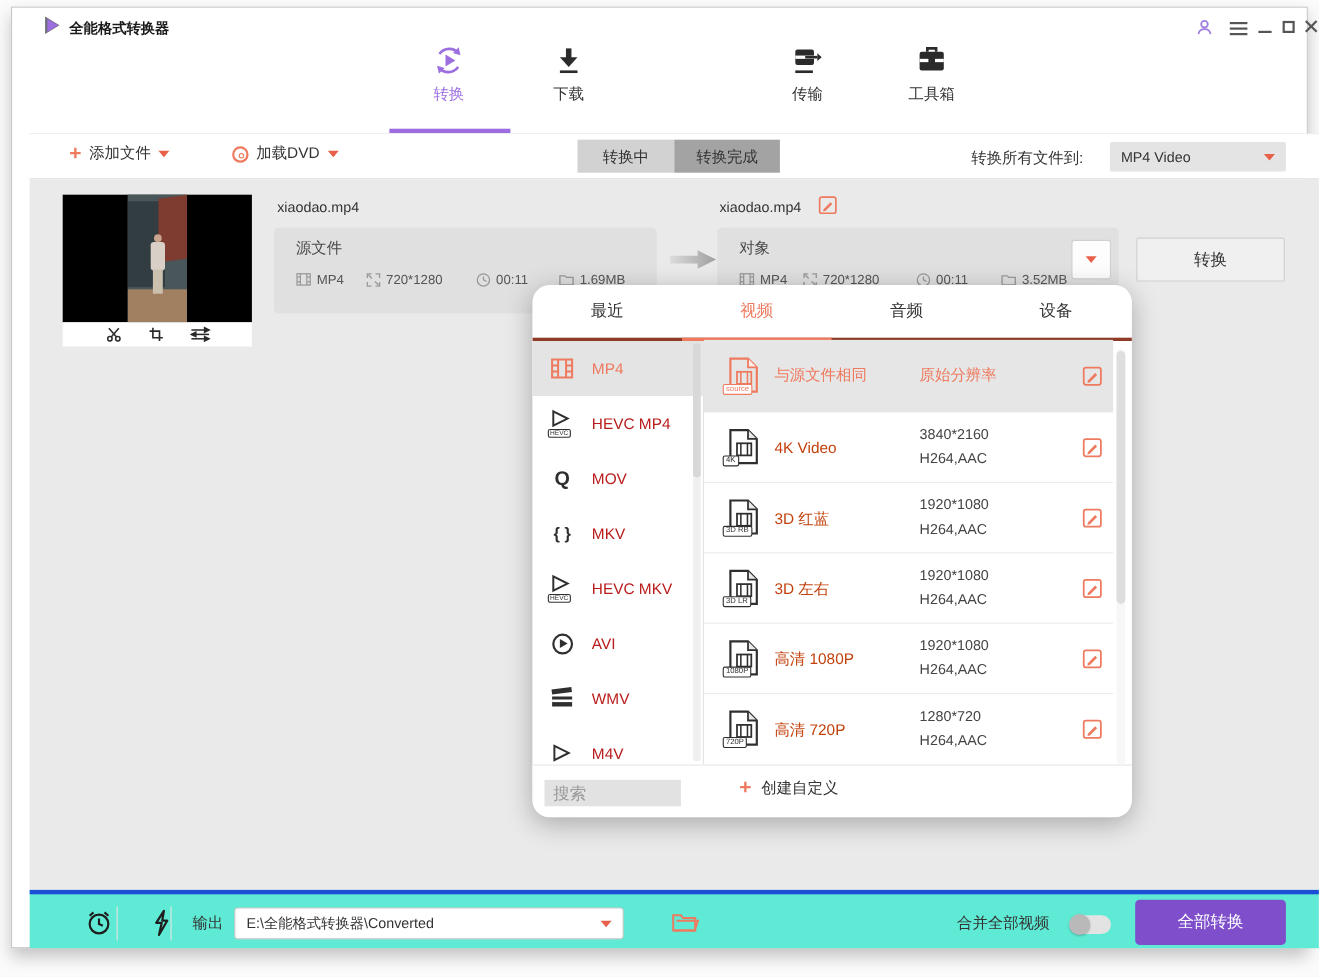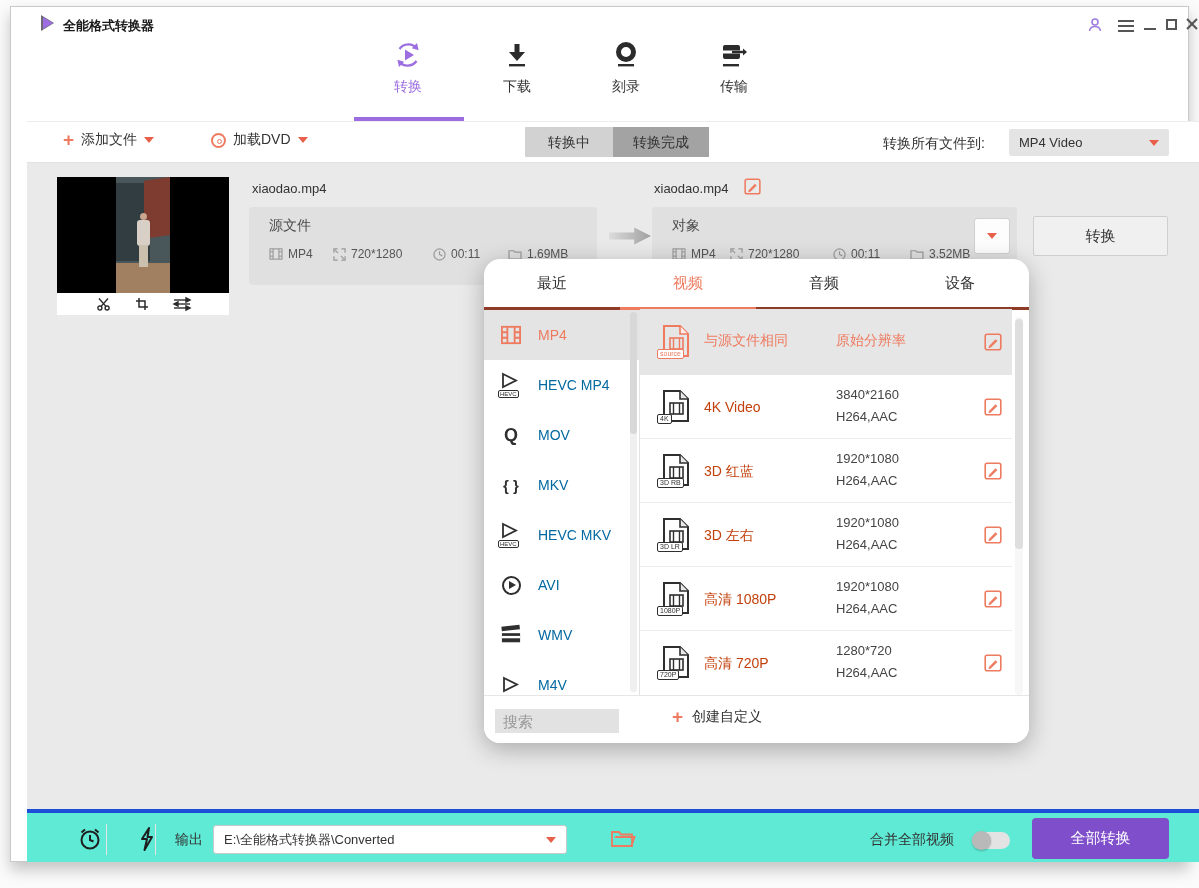--- a/index.html
+++ b/index.html
@@ -70,21 +70,21 @@
   
   .popup{left:457px;top:252px;width:545px;height:484px;background:#fff;border-radius:16px;
          box-shadow:0 6px 24px rgba(0,0,0,.28);overflow:hidden;}
   .ptab{position:absolute;top:0;height:48px;width:136px;text-align:center;line-height:48px;font-size:15px;color:#333;cursor:pointer;}
   .ptab.active{color:#ee7a5f;}
   .p-redline{position:absolute;left:0;top:48px;width:545px;height:3px;background:#8e3b28;}
   .p-redline .seg-active{position:absolute;left:136px;top:0;width:136px;height:3px;background:#ee7a5f;}
   .fmt-list{position:absolute;left:0;top:51px;width:155px;height:385px;overflow:hidden;}
   .fmt-item{position:relative;height:50px;display:flex;align-items:center;gap:14px;padding-left:14px;cursor:pointer;}
   .fmt-item.sel{background:#e4e4e4;}
-  .fmt-label{font-size:14px;color:#0369a1;}
+  .fmt-label{font-size:14px;color:#b91c1c;}
   .fmt-item.sel .fmt-label{color:#ee7a5f;}
   .fmt-icon{width:26px;display:flex;align-items:center;justify-content:center;}
   .fmt-glyph{font-size:18px;font-weight:bold;color:#2f2f2f;}
   .avi-circle{width:19px;height:19px;border:2px solid #2f2f2f;border-radius:50%;display:flex;align-items:center;justify-content:center;}
   .avi-circle i{width:0;height:0;border-left:7px solid #2f2f2f;border-top:4px solid transparent;border-bottom:4px solid transparent;margin-left:2px;}
   .hevc-wrap{position:relative;width:26px;height:26px;}
   .hevc-wrap svg{position:absolute;left:2px;top:0;}
   .hevc-badge{position:absolute;left:0;bottom:0;font-size:6px;border:1px solid #2f2f2f;border-radius:2px;padding:0 1px;background:#fff;color:#2f2f2f;}
   .pdivider{position:absolute;left:155px;top:51px;width:1px;height:385px;background:#e3e3e3;}
   .lscroll{position:absolute;left:146px;top:53px;width:7px;height:380px;background:#f0f0f0;border-radius:3px;}
@@ -168,40 +168,42 @@
   <div class="abs nav-tab" style="left:449px;">
     <span class="nicon">
       <svg width="32" height="32" viewBox="0 0 32 32">
         <rect x="13.5" y="5" width="5" height="9" fill="#2b2b2b"></rect>
         <polygon points="8,13 24,13 16,22" fill="#2b2b2b"></polygon>
         <rect x="8" y="25" width="16" height="2.4" fill="#2b2b2b"></rect>
       </svg>
     </span>
     <span class="nlabel">下载</span>
   </div>
-  <div class="abs nav-tab" style="left:558px;">
-    <span class="nicon">
-      <svg width="32" height="32" viewBox="0 0 32 32">
-        <circle cx="16" cy="13" r="7.5" fill="none" stroke="#2b2b2b" stroke-width="5"></circle>
-        <rect x="8" y="25" width="16" height="2.4" fill="#2b2b2b"></rect>
-      </svg>
-    </span>
-    <span class="nlabel">刻录</span>
-  </div>
   <div class="abs nav-tab" style="left:666px;">
     <span class="nicon">
       <svg width="32" height="32" viewBox="0 0 32 32">
         <rect x="5" y="6" width="17" height="14" rx="2" fill="#2b2b2b"></rect>
         <rect x="5" y="11.5" width="17" height="3" fill="#fff"></rect>
         <path d="M14 13 h11" stroke="#2b2b2b" stroke-width="2.4"></path>
         <polygon points="25,9.5 29,13 25,16.5" fill="#2b2b2b"></polygon>
         <rect x="5" y="25" width="16" height="2.4" fill="#2b2b2b"></rect>
       </svg>
     </span>
     <span class="nlabel">传输</span>
+  </div>
+  <div class="abs nav-tab" style="left:779px;">
+    <span class="nicon">
+      <svg width="32" height="32" viewBox="0 0 32 32">
+        <path d="M12 8 v-3 h8 v3" fill="none" stroke="#2b2b2b" stroke-width="2.4"></path>
+        <rect x="5" y="8" width="22" height="17" rx="2" fill="#2b2b2b"></rect>
+        <rect x="5" y="14.5" width="22" height="3" fill="#fff"></rect>
+        <rect x="13" y="13.5" width="6" height="5" rx="1" fill="#2b2b2b"></rect>
+      </svg>
+    </span>
+    <span class="nlabel">工具箱</span>
   </div>
   <div class="abs nav-underline"></div>
   <div class="abs nav-border"></div>
 
   <div class="abs toolbar">
     <div class="tool-group" style="left:36px;">
       <span class="plus-glyph">+</span>
       <span>添加文件</span>
       <span class="caret"></span>
     </div>

